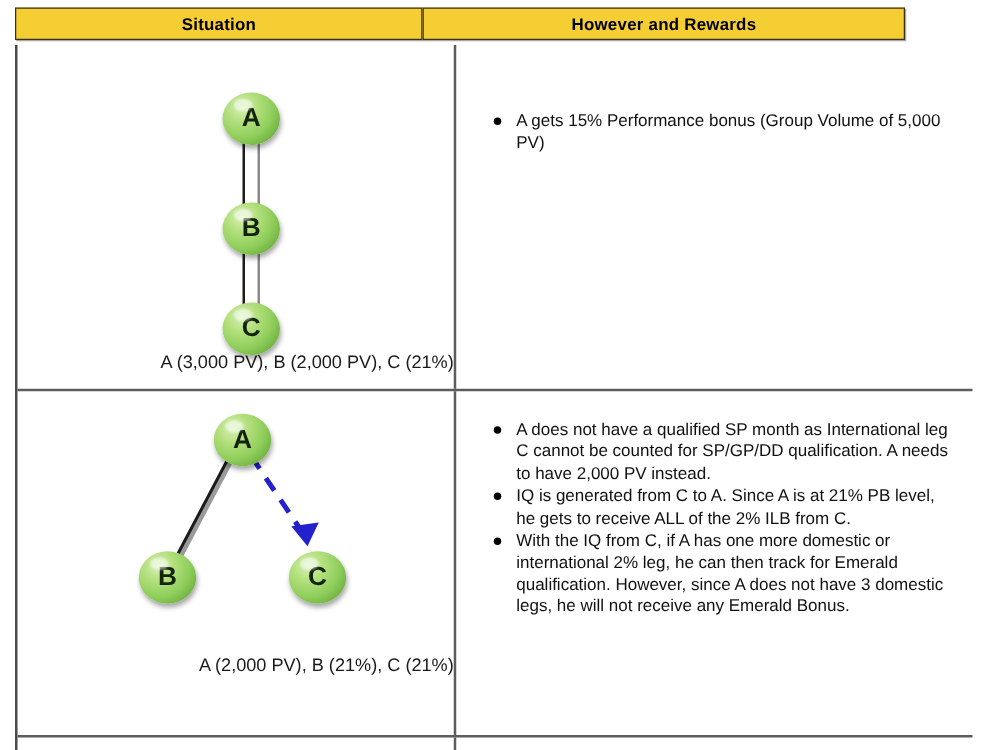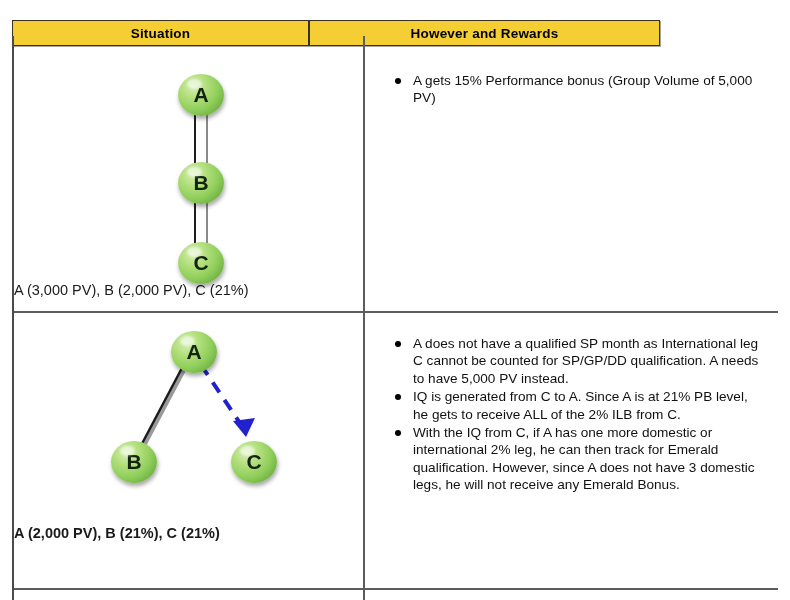--- a/index.html
+++ b/index.html
@@ -19,22 +19,22 @@
     position: absolute;
     left: 0; top: 0;
     width: 790px;
     height: 600px;
   }
 
   
   .header-row {
     position: absolute;
     left: 12px;
-    top: 20px;
-    width: 648px;
+    top: 6px;
+    width: 712px;
     height: 26px;
     display: flex;
   }
   .header-cell {
     background: #F5CE34;
     border: 1px solid #3a3020;
     box-sizing: border-box;
     display: flex;
     align-items: center;
     justify-content: center;
@@ -121,21 +121,21 @@
     border-left: 2px solid #1d1d1d;
     border-right: 2px solid #8a8a8a;
     box-sizing: border-box;
     z-index: 1;
   }
 
   .caption {
     position: absolute;
     left: 0;
     width: 349px;
-    text-align: left;
+    text-align: right;
     font-size: 14.5px;
     color: #1a1a1a;
     font-family: "Liberation Sans", sans-serif;
   }
 
   svg.edge-svg {
     position: absolute;
     left: 0; top: 0;
     width: 349px;
     height: 277px;
@@ -145,21 +145,21 @@
 
   
   ul.bullets {
     margin: 0;
     padding: 0;
     list-style: none;
     position: absolute;
     left: 28px;
     width: 366px;
   }
-  ul.bullets.b1 { top: 36px; }
+  ul.bullets.b1 { top: 52px; }
   ul.bullets.b2 { top: 22px; }
   ul.bullets li {
     position: relative;
     padding-left: 20px;
     font-size: 13.6px;
     line-height: 17.4px;
     color: #111111;
     font-family: "Liberation Sans", sans-serif;
   }
   ul.bullets.b1 li { margin-bottom: 15px; }
@@ -239,26 +239,26 @@
             <span>A</span>
           </div>
           <div class="node" style="left:97px; top:128px;">
             <span>B</span>
           </div>
           <div class="node" style="left:217px; top:128px;">
             <span>C</span>
           </div>
         </div>
 
-        <div class="caption" style="top:212px;font-weight:bold;">A (2,000 PV), B (21%),  C (21%)</div>
+        <div class="caption" style="top:212px;">A (2,000 PV), B (21%),  C (21%)</div>
       </div>
 
       <div class="cell-right">
         <ul class="bullets b2">
-          <li>A does not have a qualified SP month as International leg C cannot be counted for SP/GP/DD qualification. A needs to have 5,000 PV instead.</li>
+          <li>A does not have a qualified SP month as International leg C cannot be counted for SP/GP/DD qualification. A needs to have 2,000 PV instead.</li>
           <li>IQ is generated from C to A. Since A is at 21% PB level, he gets to receive ALL of the 2% ILB from C.</li>
           <li>With the IQ from C, if A has one more domestic or international 2% leg, he can then track for Emerald qualification. However, since A does not have 3 domestic legs, he will not receive any Emerald Bonus.</li>
         </ul>
       </div>
     </div>
 
     <div class="trow row3">
       <div class="cell-left"></div>
       <div class="cell-right"></div>
     </div>

